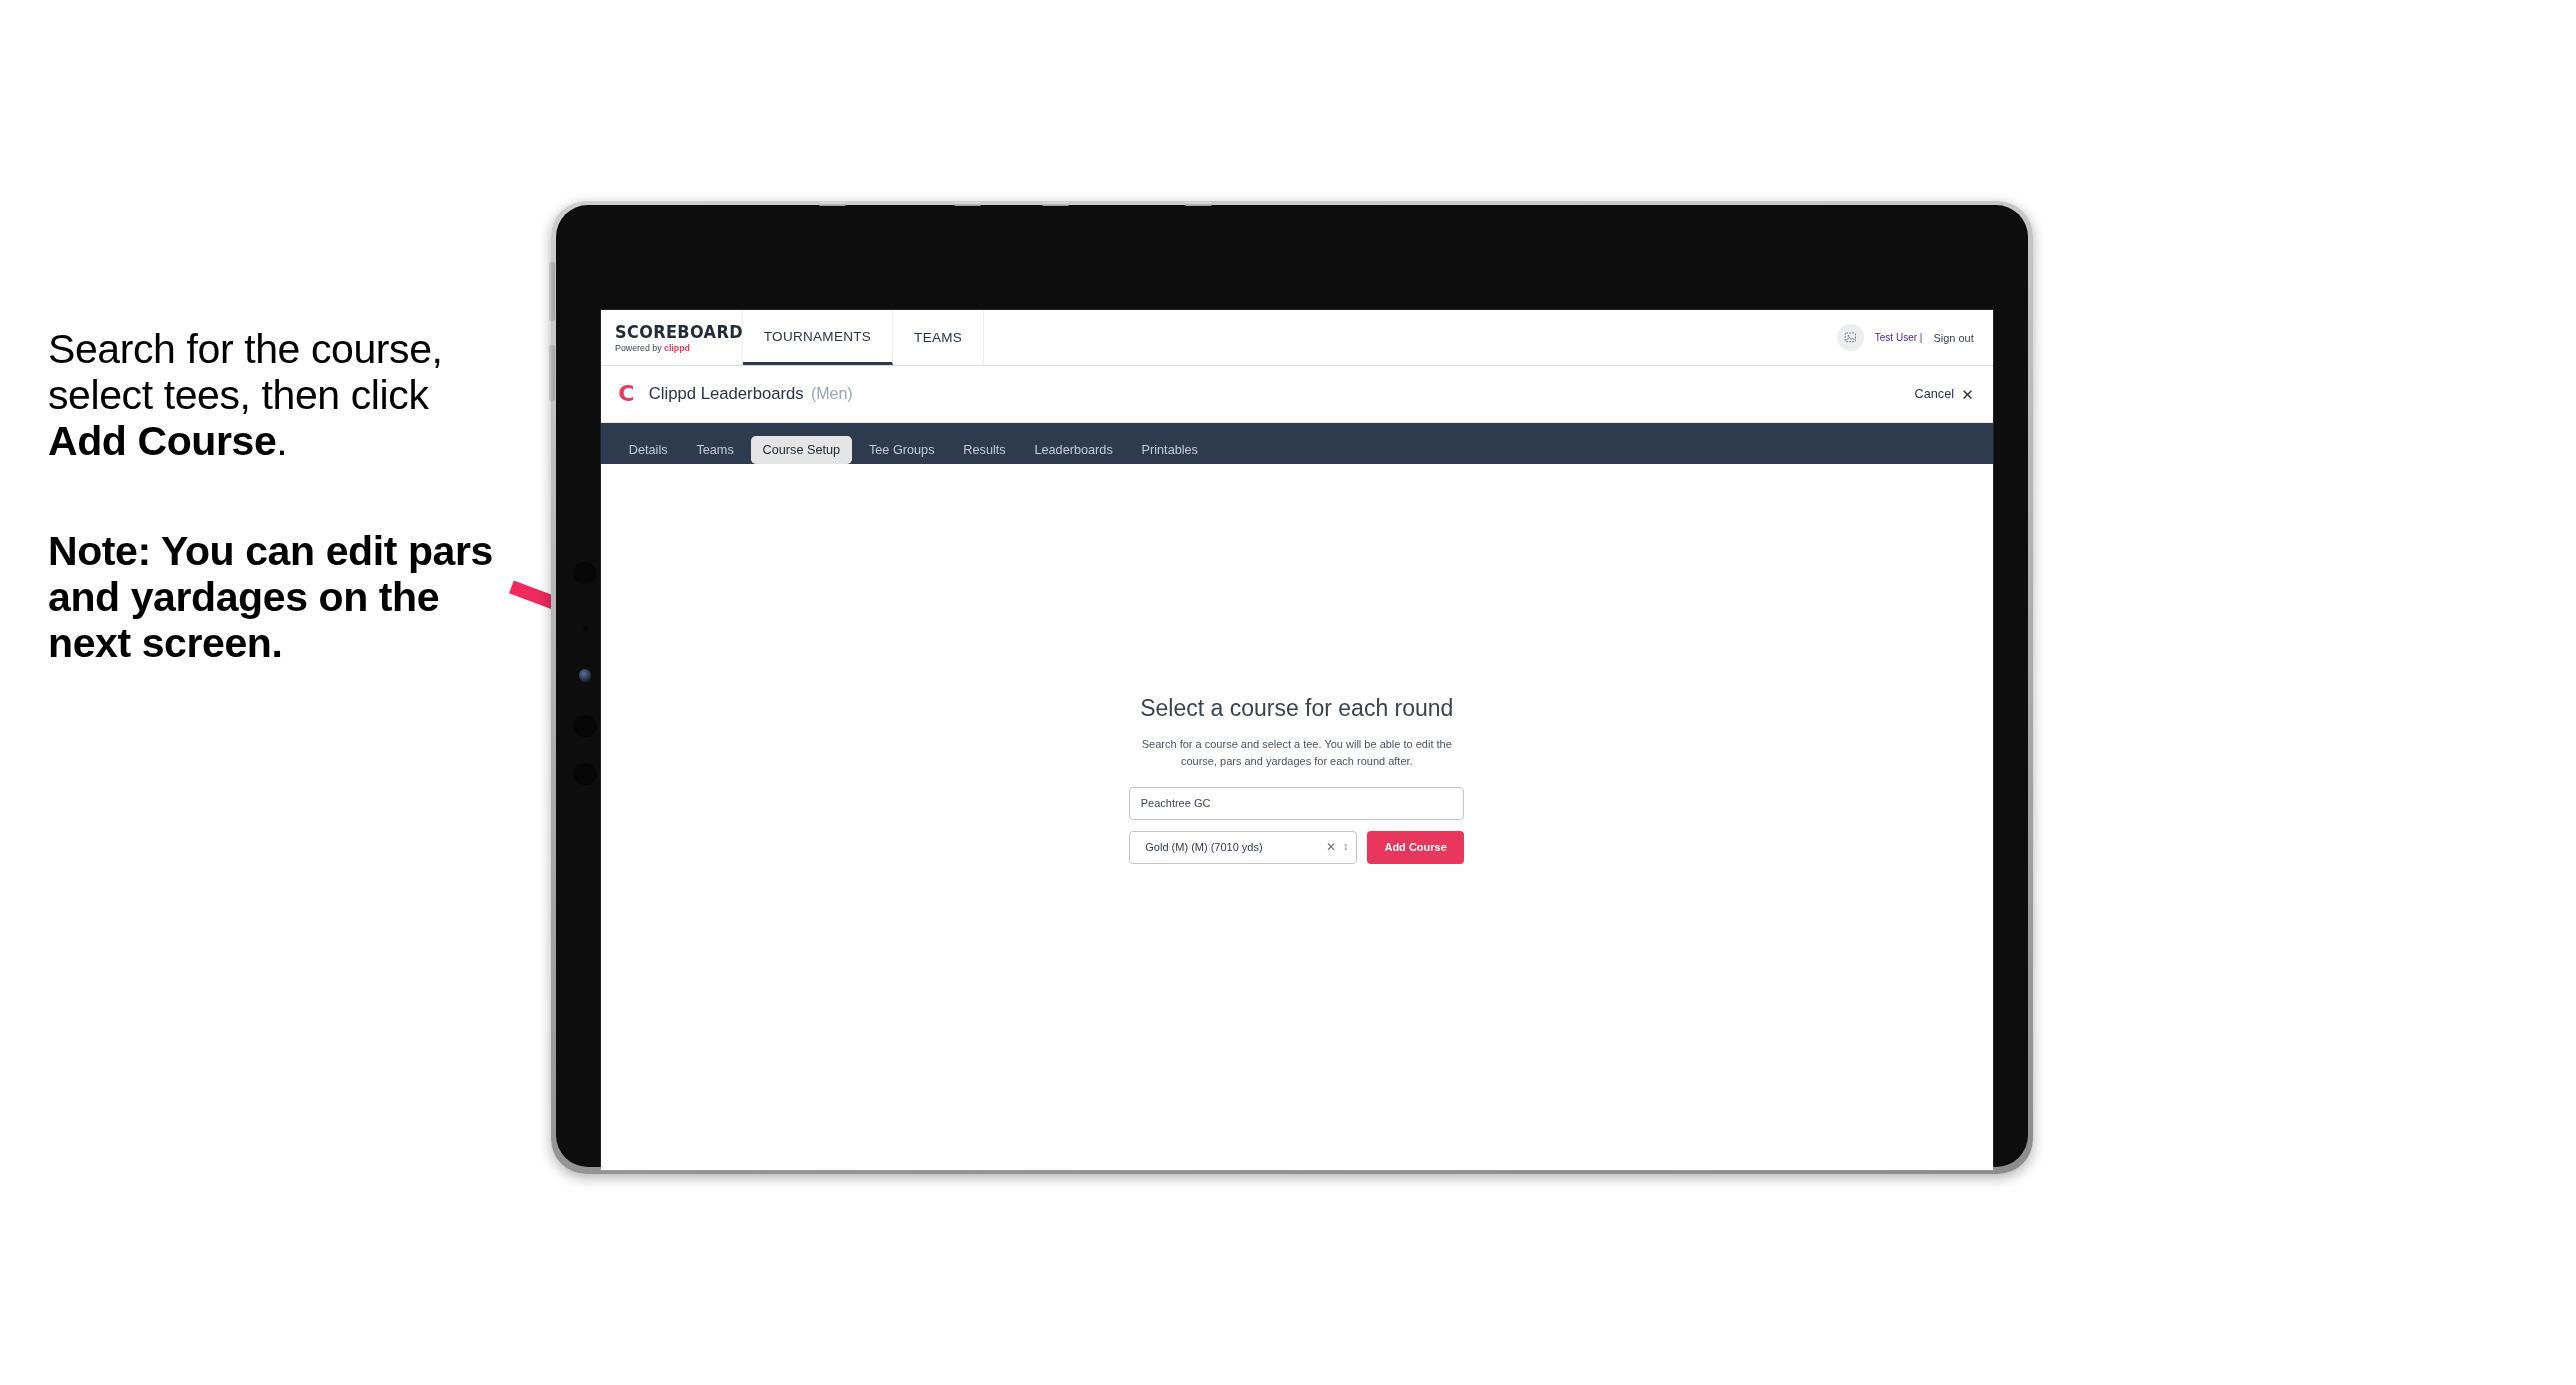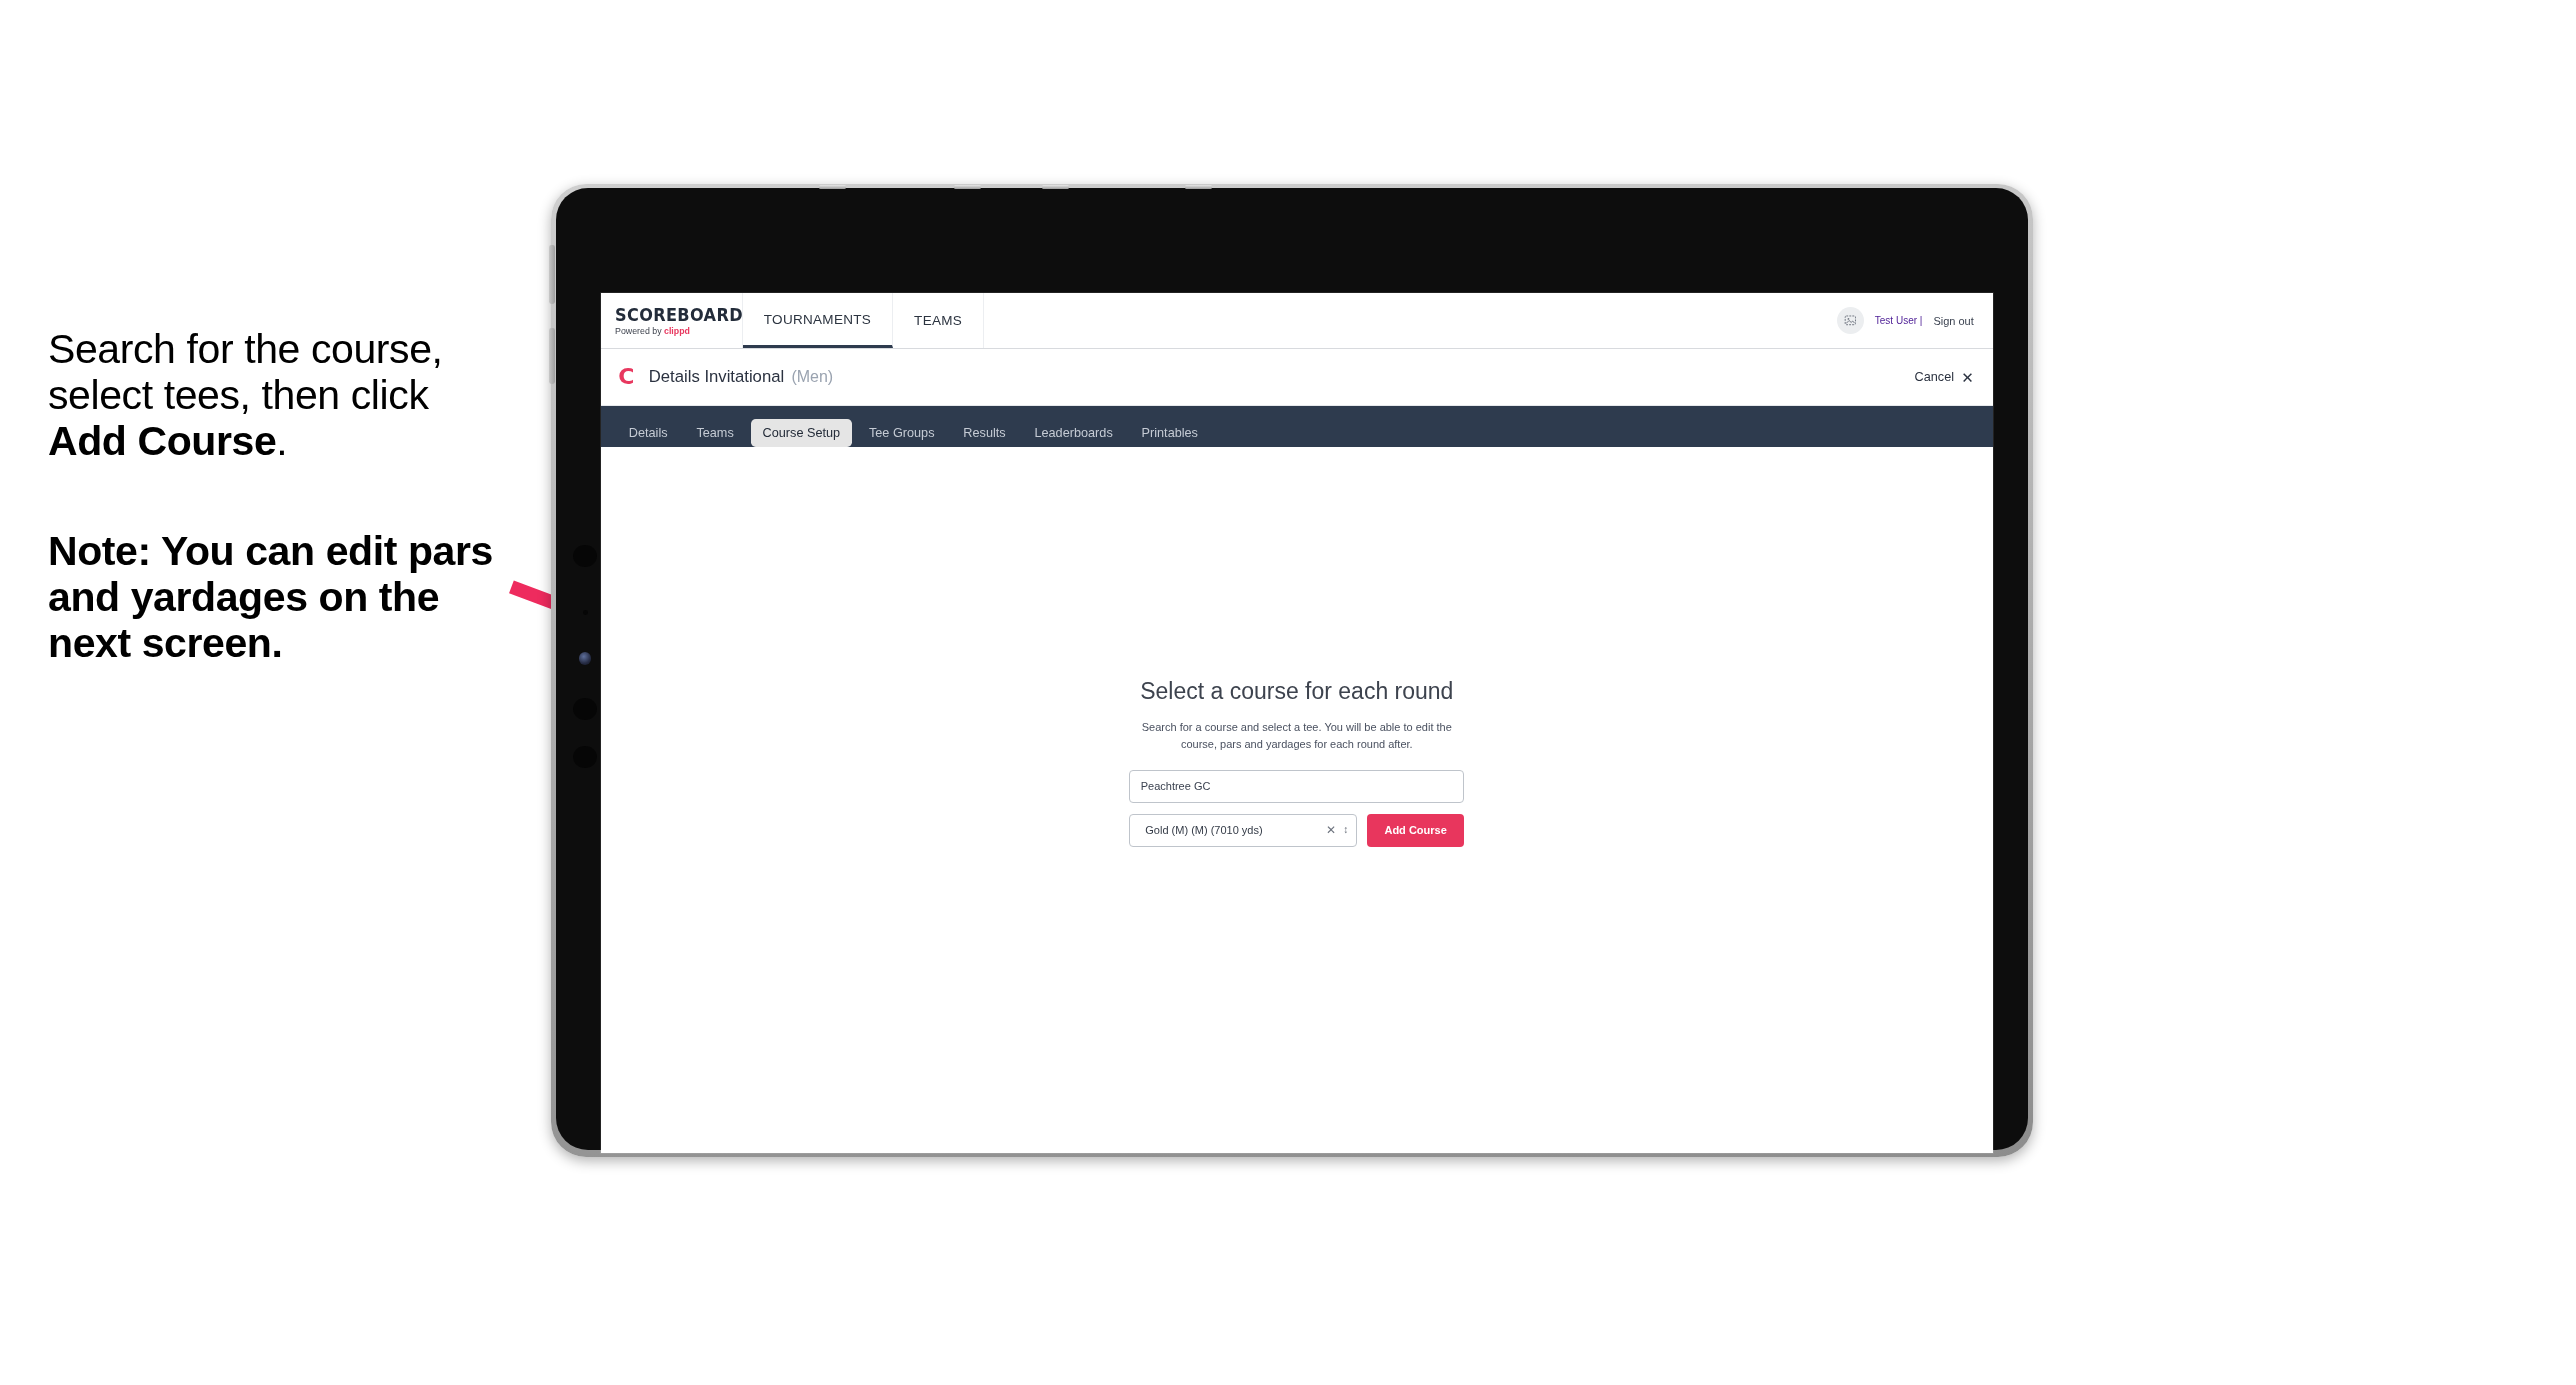--- a/index.html
+++ b/index.html
@@ -43,21 +43,21 @@
     top: 558px;
     width: 605px;
     height: 263px;
     pointer-events: none;
   }
 
   
   #tablet {
     position: absolute;
     left: 551px;
-    top: 184px;
+    top: 201px;
     width: 1482px;
     height: 973px;
   }
   .tablet-outer {
     position: absolute;
     inset: 0;
     border-radius: 35px;
     background: linear-gradient(175deg, #cfcfcf 0%, #b4b4b4 40%, #9a9a9a 78%, #8d8d8d 100%);
     box-shadow: 0 4px 12.7px rgba(0,0,0,0.30);
   }
@@ -406,21 +406,21 @@
               <path d="M2.6 12 L6.4 8.2 L9 10.6 L11 8.9 L13.4 11.6" fill="none" stroke="#6d737e" stroke-width="1.2"></path>
             </svg>
           </div>
           <div class="user-name">Test User |</div>
           <div class="signout">Sign out</div>
         </div>
       </div>
 
       <div class="title-row">
         <div class="clippd-mark">C</div>
-        <div class="tourn-name">Details Invitational</div>
+        <div class="tourn-name">Clippd Leaderboards</div>
         <div class="tourn-gender">(Men)</div>
         <div class="cancel-wrap">
           <span class="cancel-label">Cancel</span>
           <span class="cancel-x">✕</span>
         </div>
       </div>
 
       <div class="subnav">
         <div class="subnav-item">Details</div>
         <div class="subnav-item">Teams</div>

